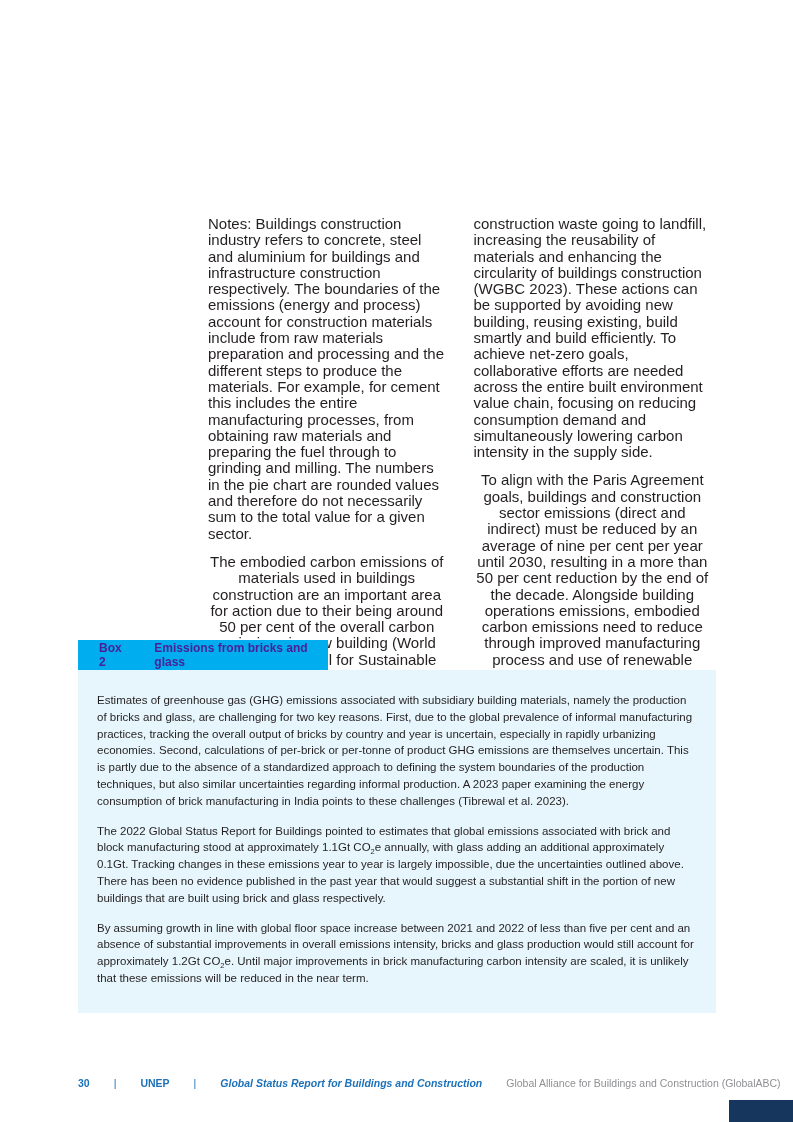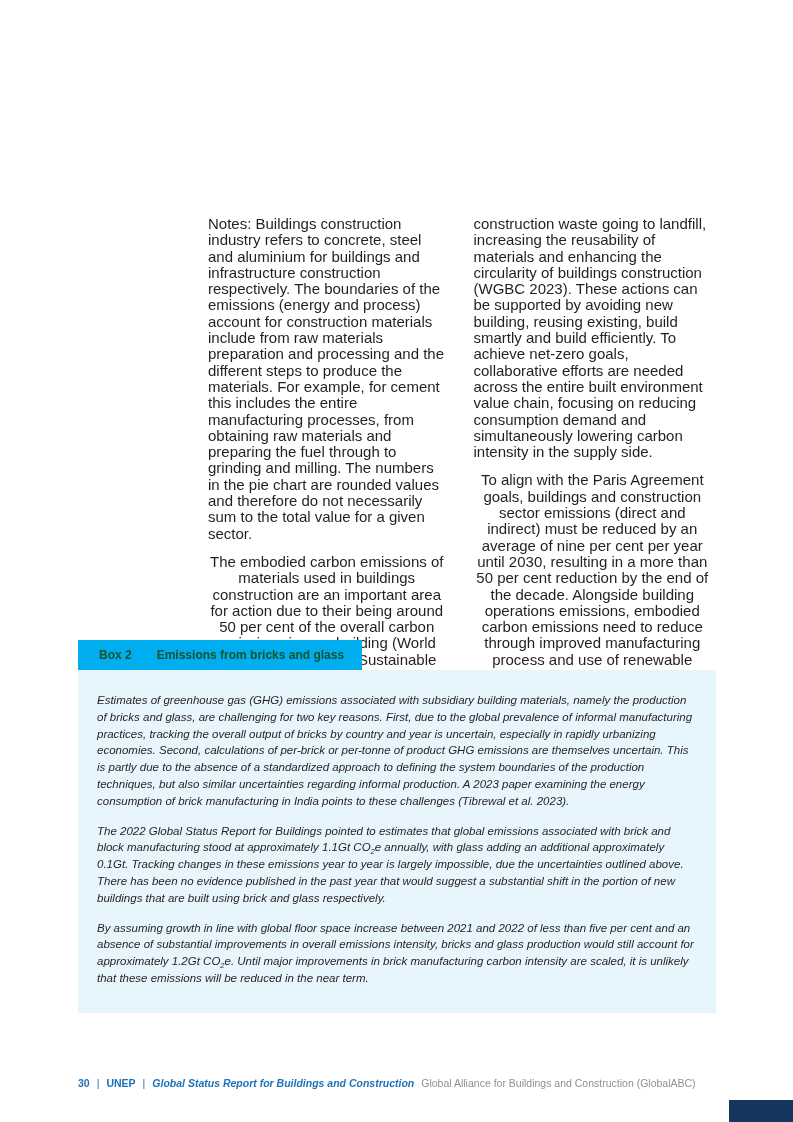--- a/index.html
+++ b/index.html
@@ -28,57 +28,56 @@
     margin: 0 0 12px 0;
     font-size: 15px;
     line-height: 16.3px;
     color: #231f20;
   }
   .notes p:last-child { margin-bottom: 0; text-align: center; }
 
   
   .box2 { position: absolute; left: 78px; top: 640px; width: 638px; }
   .box2-header {
-    width: 284px;
+    width: 250px;
     height: 30px;
     background: #00ADEE;
-    color: #14532d;
+    color: #4c1d95;
     display: flex;
     align-items: center;
     box-sizing: border-box;
     padding-left: 21px;
     font-size: 12px;
     font-weight: bold;
   }
   .box2-header .box2-label { margin-right: 25px; }
   .box2-body {
     background: #E7F6FD;
     padding: 22px 21px 26px 19px;
   }
   .box2-body p {
     margin: 0 0 13px 0;
     font-size: 11.5px;
     line-height: 16.8px;
     color: #231f20;
-    font-style: italic;
   }
   .box2-body p:last-child { margin-bottom: 0; }
   .box2-body sub {
     font-size: 7.5px;
     line-height: 0;
   }
 
   
   .footer {
     position: absolute;
     left: 78px;
     top: 1077px;
     font-size: 10.5px;
     display: flex;
-    gap: 7px;
+    gap: 24px;
     align-items: baseline;
     white-space: nowrap;
   }
   .footer .pagenum { color: #1D71B8; font-weight: bold; }
   .footer .sep { color: #1D71B8; font-weight: normal; }
   .footer .org { color: #1D71B8; font-weight: bold; text-align: right; }
   .footer .report-title { color: #1D71B8; font-weight: bold; font-style: italic; }
   .footer .alliance { color: #8f9093; font-weight: normal; }
 
   

